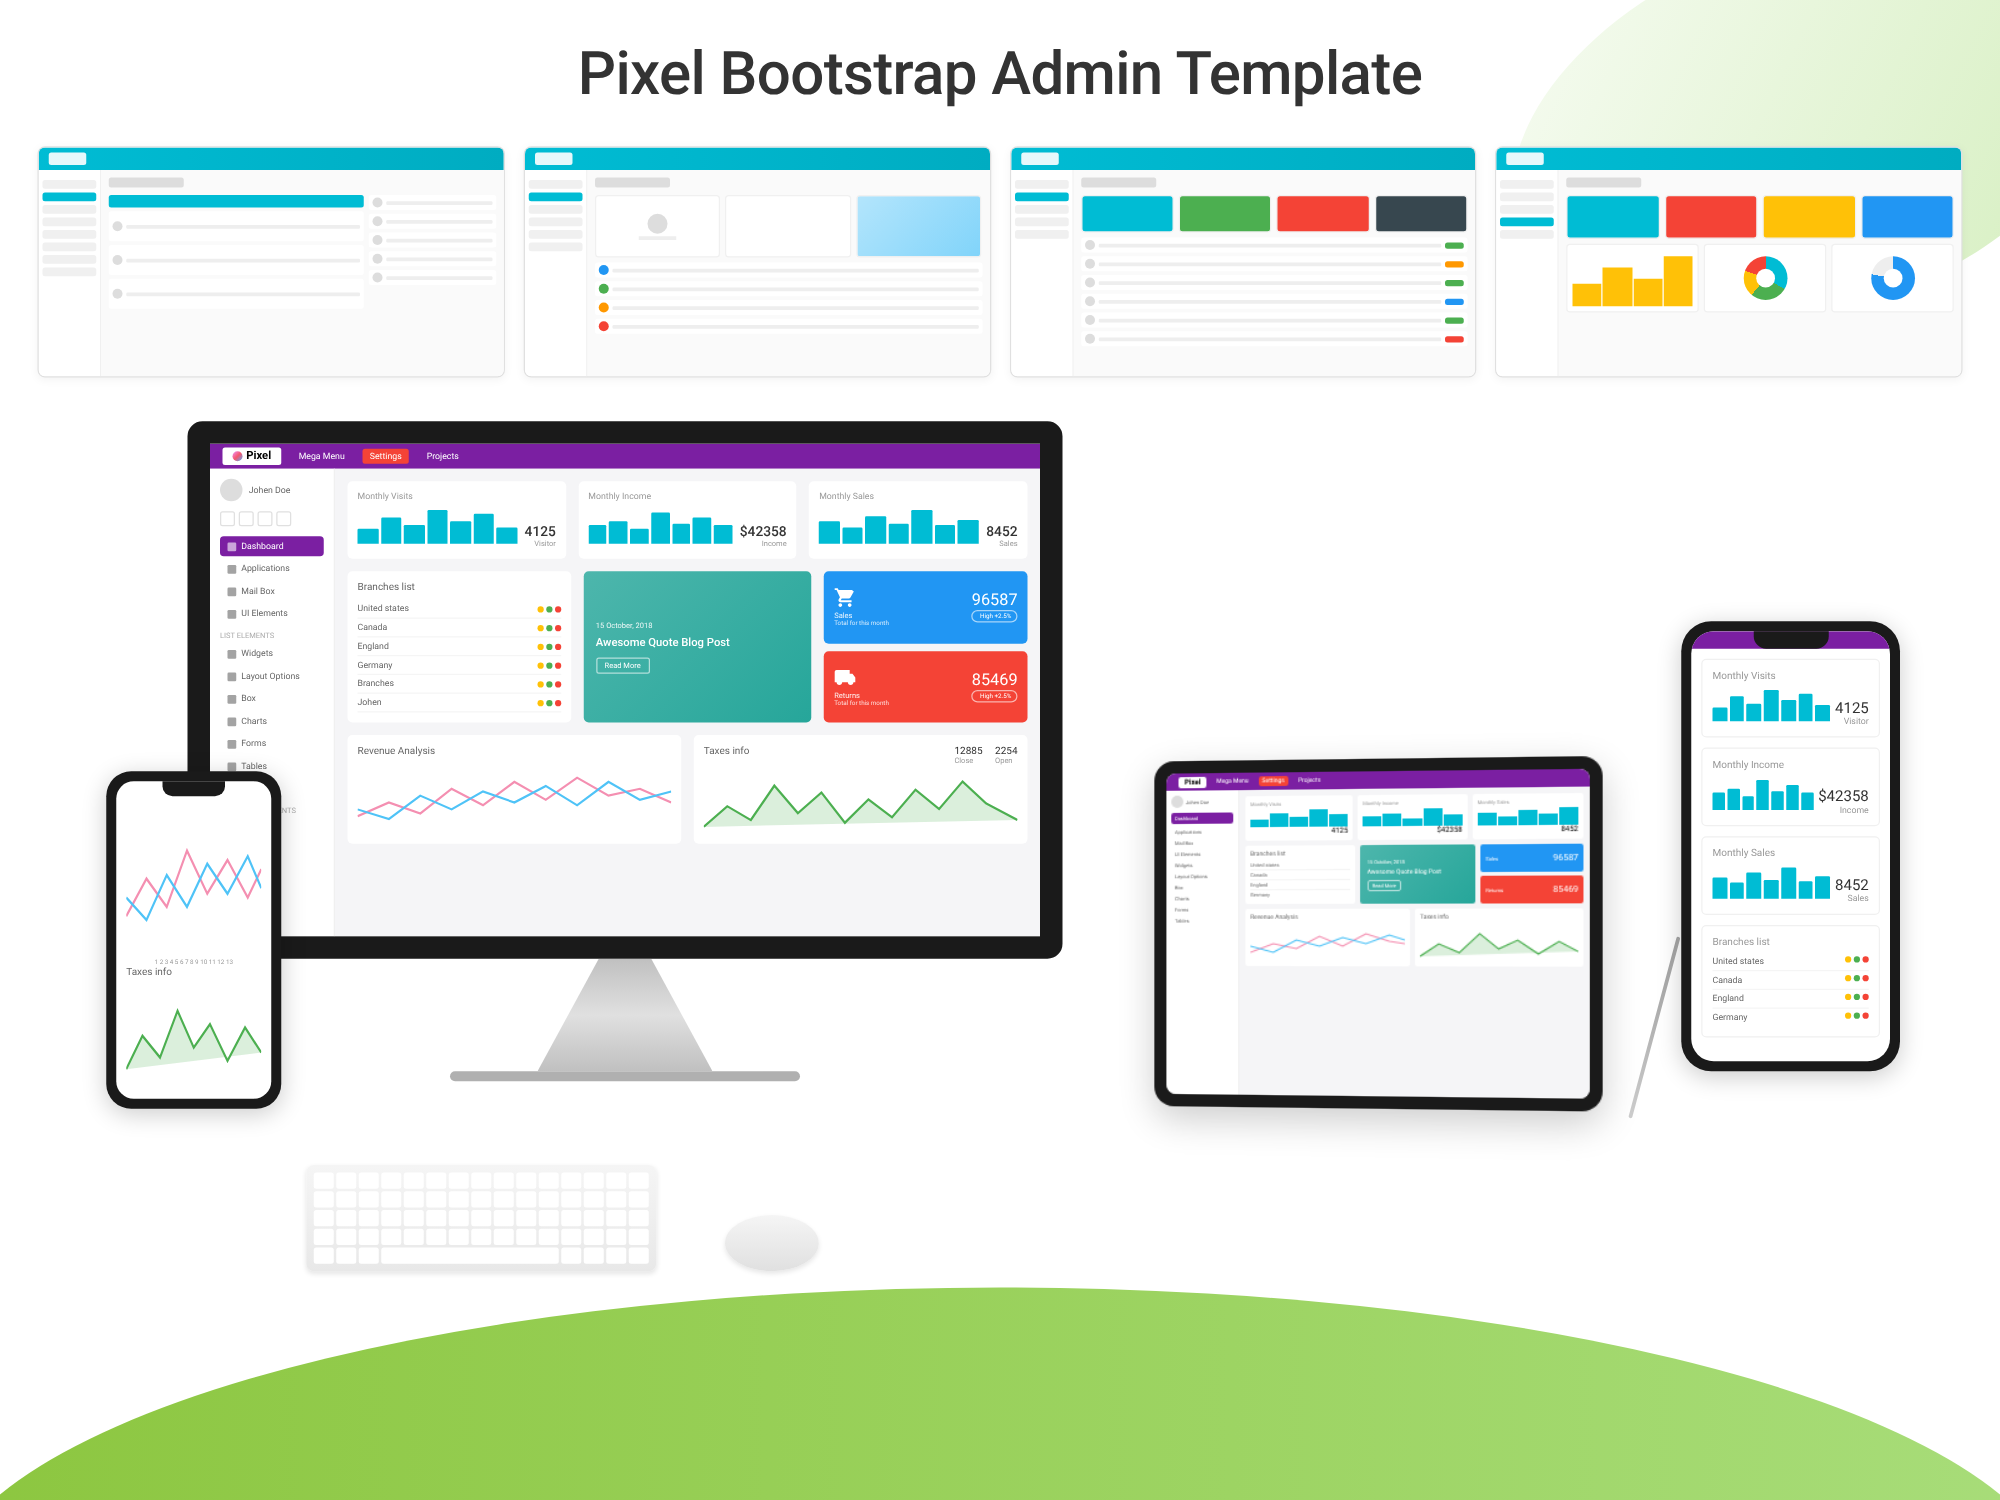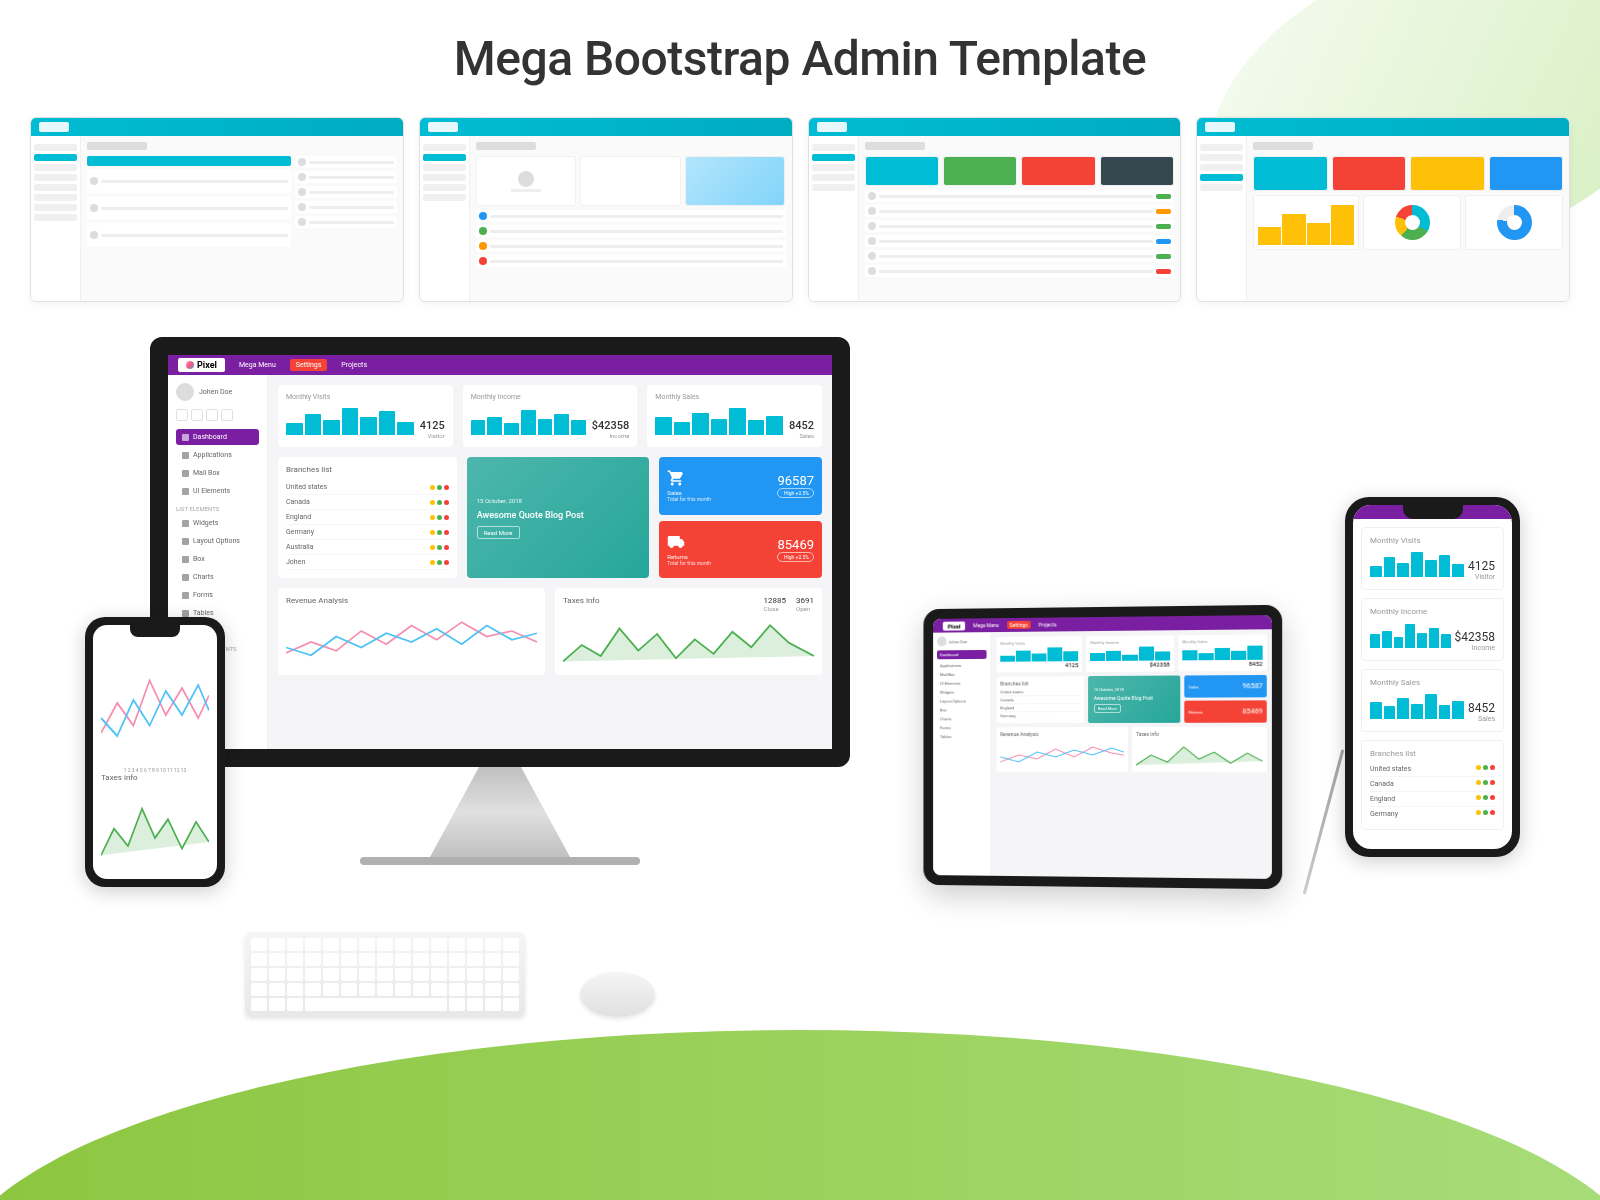--- a/index.html
+++ b/index.html
@@ -157,21 +157,21 @@
 .donut { width: 35px; height: 35px; border-radius: 50%; background: conic-gradient(#00bcd4 0deg 120deg, #4caf50 120deg 220deg, #ffc107 220deg 290deg, #f44336 290deg 360deg); position: relative; }
 .donut::after { content: ''; position: absolute; inset: 10px; background: #fff; border-radius: 50%; }
 </style>
 </head>
 <body>
 
 <div class="bg-curve-top"></div>
 <div class="bg-curve-bottom"></div>
 
 <div class="header">
-  <h1>Mega Bootstrap Admin Template</h1>
+  <h1>Pixel Bootstrap Admin Template</h1>
 </div>
 
 <div class="top-row">
 
   <div class="thumb">
     <div class="thumb-header">
         <div class="thumb-header-logo"></div>
       </div>
     <div class="thumb-body">
       <div class="thumb-sidebar">
@@ -522,21 +522,21 @@
                   </div>
                 <div class="dash-branch-item">
                     <span>Germany</span>
                     <div class="dash-branch-dots">
                       <div class="dash-dot y"></div>
                       <div class="dash-dot g"></div>
                       <div class="dash-dot r"></div>
                     </div>
                   </div>
                 <div class="dash-branch-item">
-                    <span>Australia</span>
+                    <span>Branches</span>
                     <div class="dash-branch-dots">
                       <div class="dash-dot y"></div>
                       <div class="dash-dot g"></div>
                       <div class="dash-dot r"></div>
                     </div>
                   </div>
                 <div class="dash-branch-item">
                     <span>Johen</span>
                     <div class="dash-branch-dots">
                       <div class="dash-dot y"></div>
@@ -583,21 +583,21 @@
                     <polyline points="0,40 20,30 40,38 60,20 80,32 100,15 120,28 140,12 160,25 180,20 200,30" fill="none" stroke="#f48fb1" stroke-width="1.5"></polyline>
                     <polyline points="0,35 20,42 40,25 60,35 80,22 100,30 120,18 140,32 160,15 180,28 200,22" fill="none" stroke="#4fc3f7" stroke-width="1.5"></polyline>
                   </svg>
                 </div>
               </div>
               <div class="dash-taxes">
                 <div style="display:flex;justify-content:space-between">
                   <div class="dash-chart-title">Taxes info</div>
                   <div style="display:flex;gap:10px;font-size:6px;color:#999">
                     <div><div style="font-size:8px;color:#333">12885</div><span>Close</span></div>
-                    <div><div style="font-size:8px;color:#333">3691</div><span>Open</span></div>
+                    <div><div style="font-size:8px;color:#333">2254</div><span>Open</span></div>
                   </div>
                 </div>
                 <div class="dash-line-chart">
                   <svg class="line-chart" viewBox="0 0 200 50" preserveAspectRatio="none">
                     <polyline points="0,45 15,30 30,40 45,15 60,35 75,20 90,42 105,25 120,38 135,18 150,32 165,12 180,28 200,40" fill="rgba(76,175,80,0.2)" stroke="#4caf50" stroke-width="1.5"></polyline>
                   </svg>
                 </div>
               </div>
             </div>
           </div>

